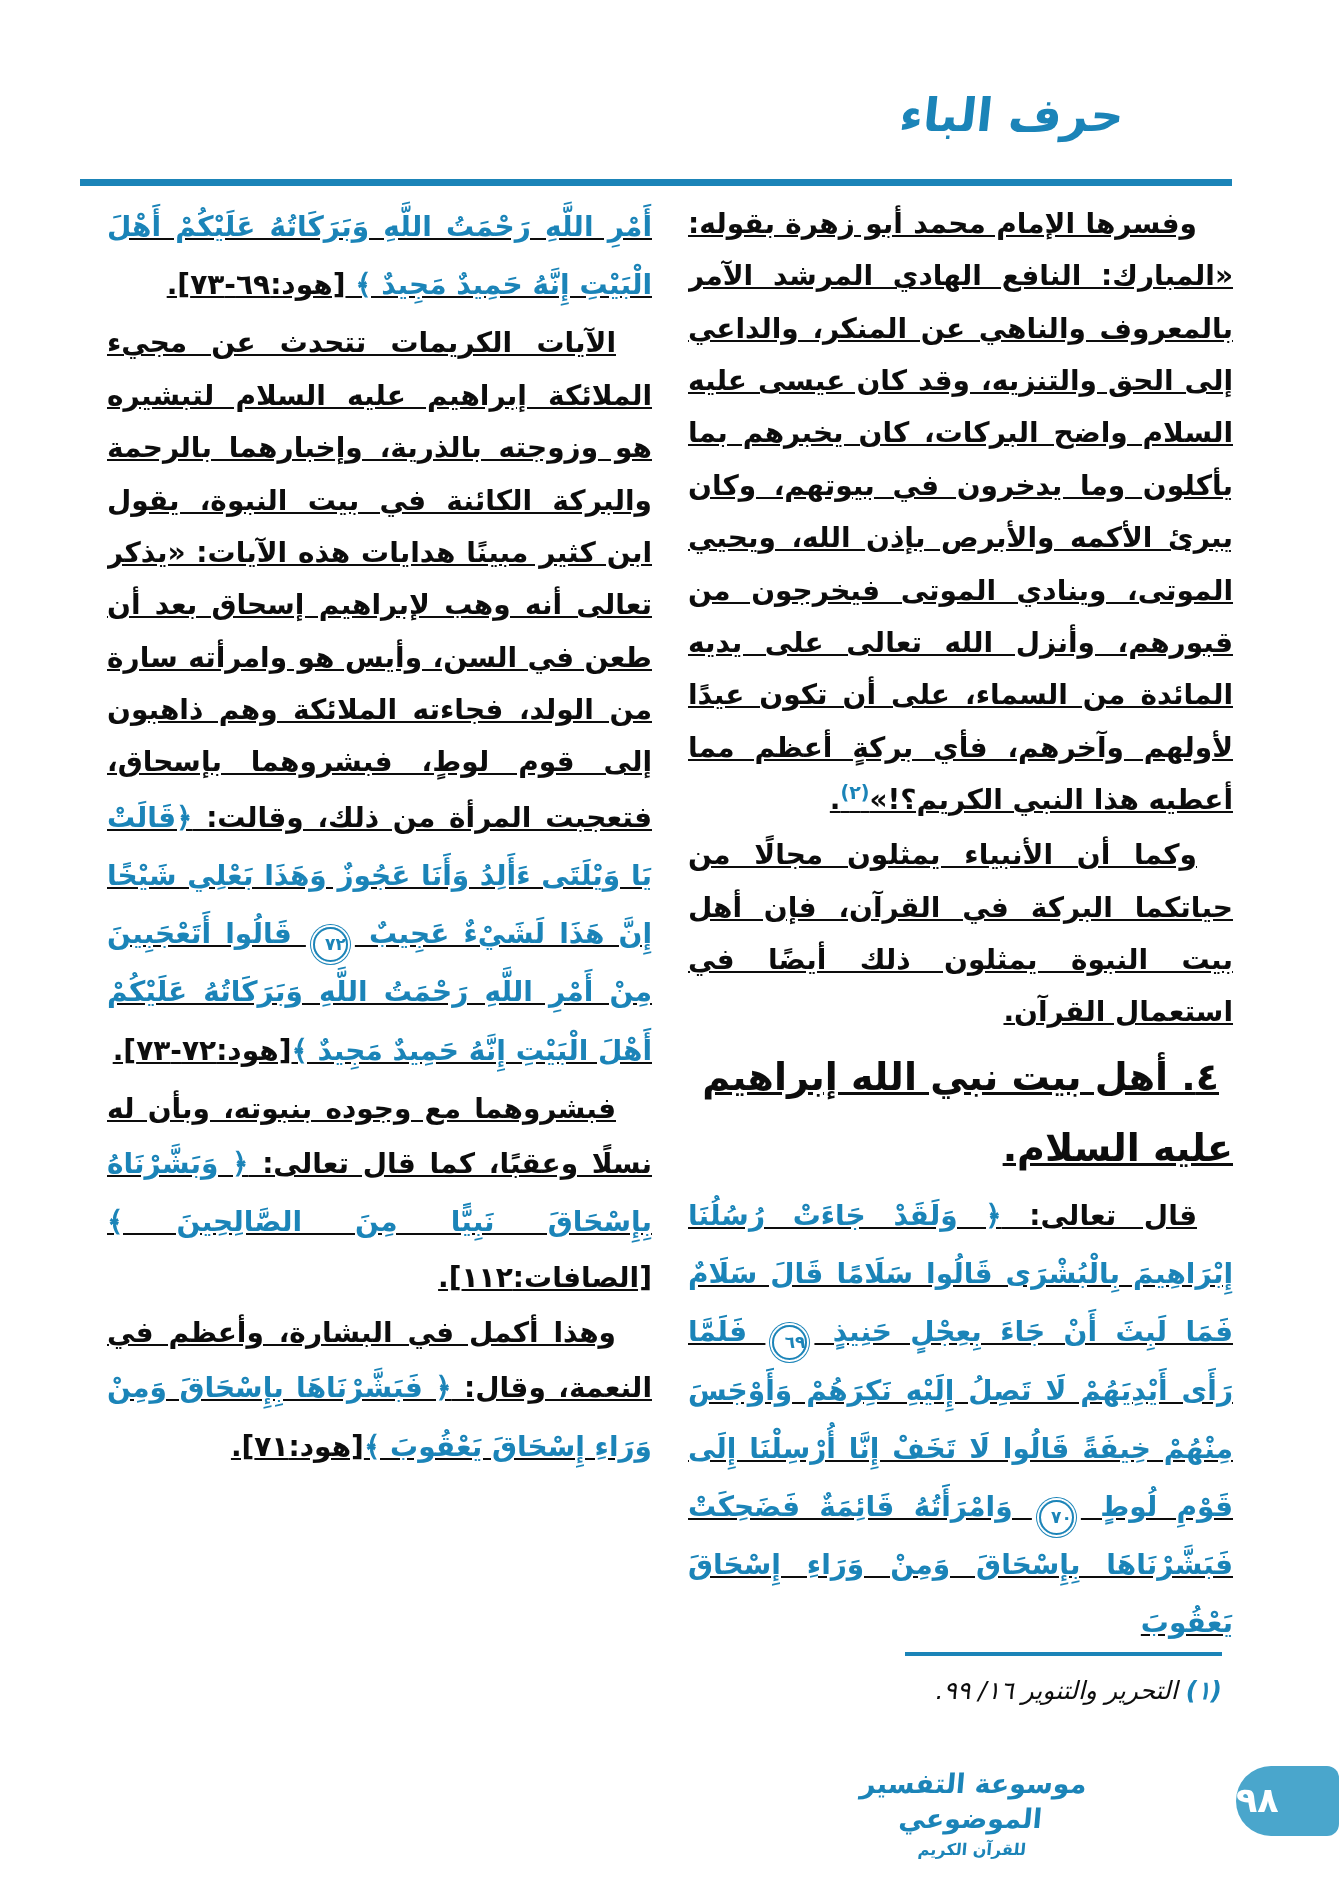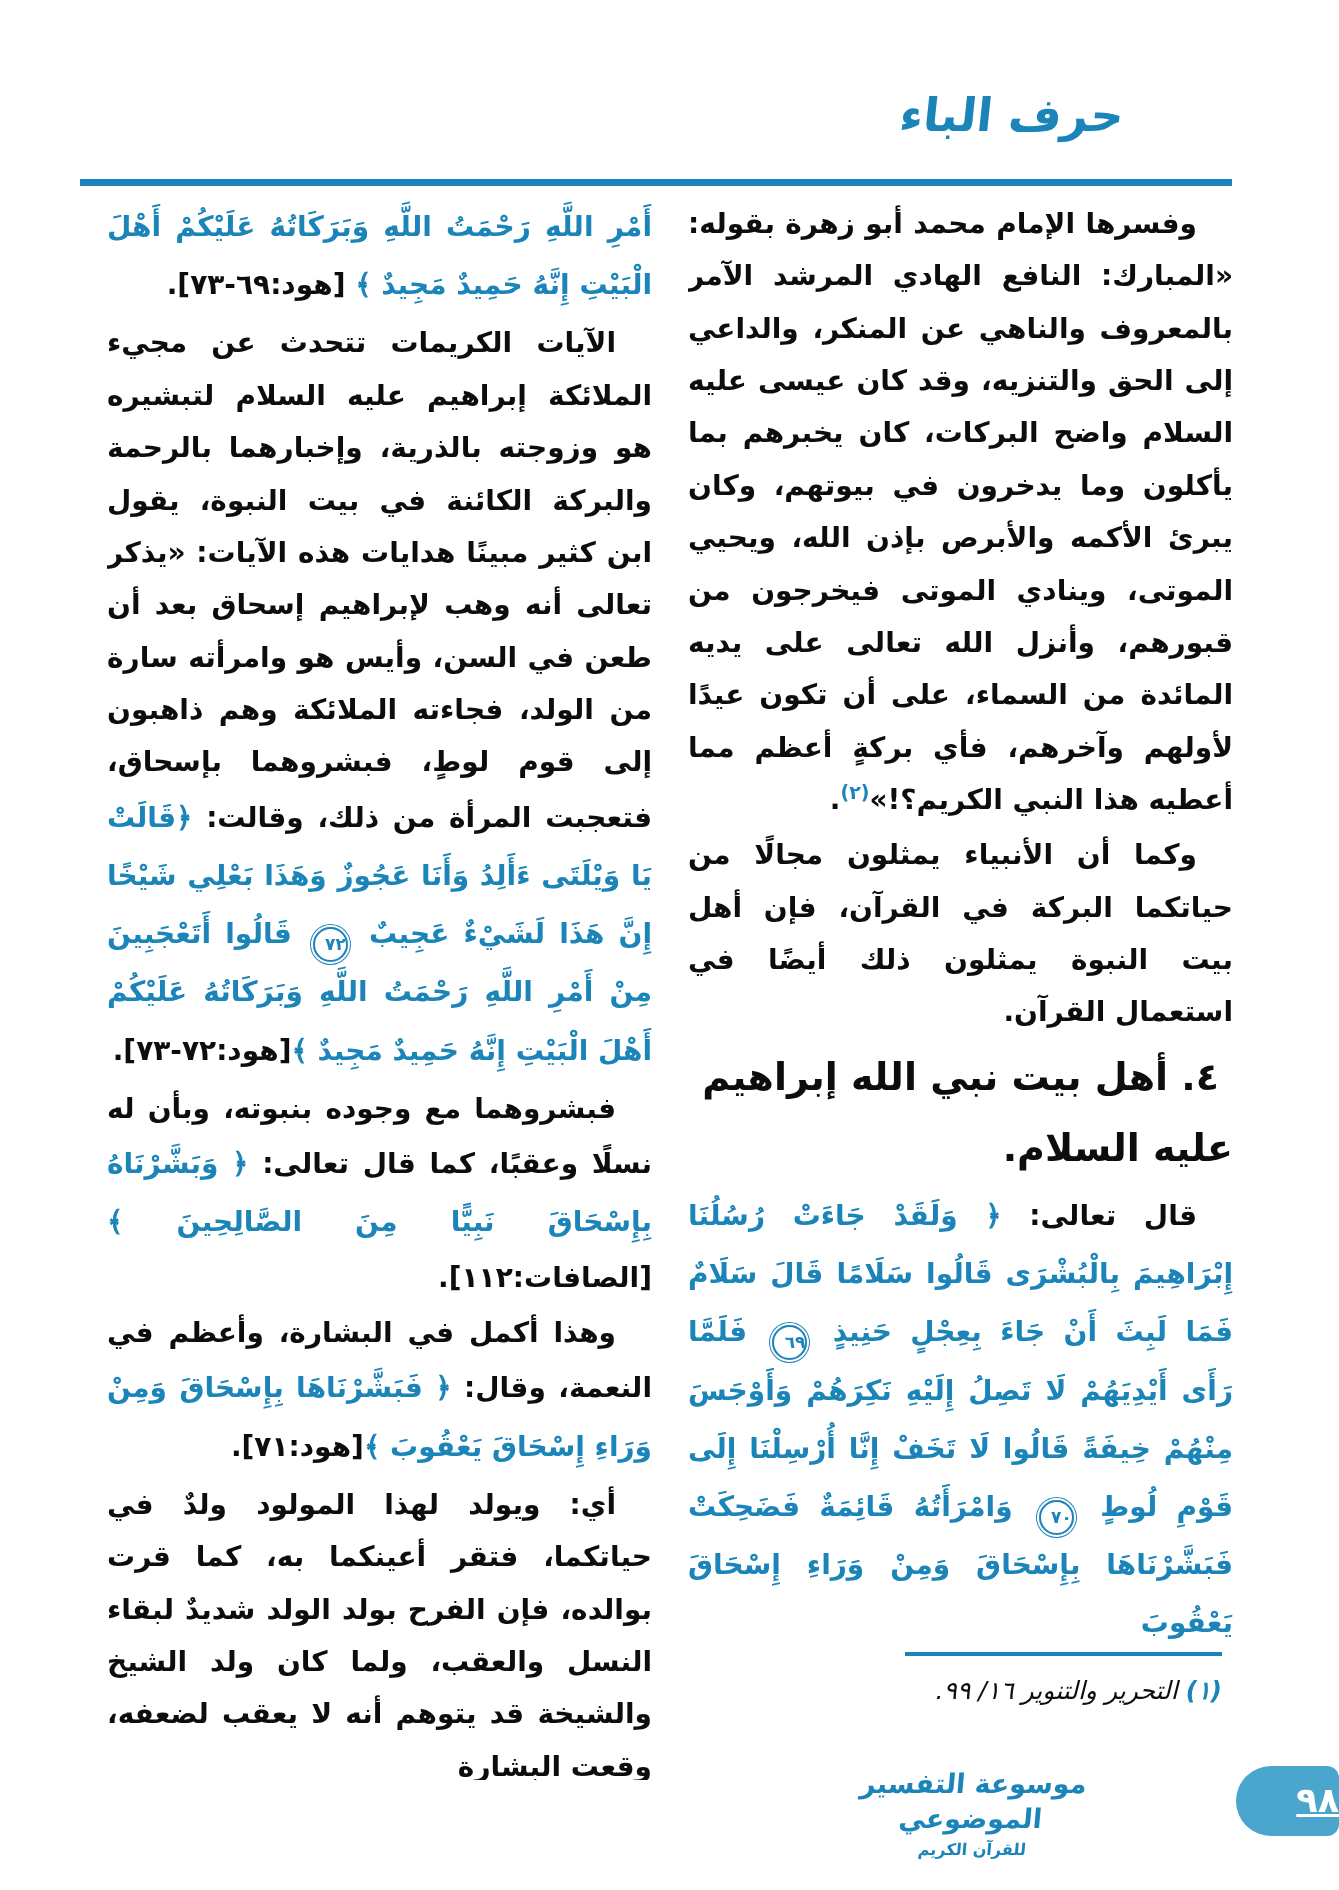--- a/index.html
+++ b/index.html
@@ -39,21 +39,21 @@
     top:198px;
     width:545px;
     overflow:hidden;
     font-size:28px;
     font-weight:bold;
     text-align:justify;
     line-height:1.87;
   }
   .col-right{ left:688px; height:1448px; }
   .col-left { left:107px; height:1582px; }
-  .para{ margin:0 0 3px 0; }
+  .para{ margin:0 0 3px 0;text-decoration:underline; }
   .para.indent{ text-indent:36px; }
   .para.heading{
     text-align:right;
     font-size:38px;
     text-indent:14px;
   }
   .seg-body{ color:var(--ink); }
   .seg-quran{
     color:var(--teal);
     line-height:2.08;
@@ -122,43 +122,41 @@
   }
   
   .page-badge{
     position:absolute;
     top:1766px; left:1236px; width:103px; height:70px;
     background:var(--badge);
     border-radius:35px 12px 12px 35px;
     color:#ffffff;
     font-size:35px;
     font-weight:bold;
-    text-align:right;
+    text-align:left;
     line-height:68px;
-    text-decoration:underline;
   }
 </style>
 </head>
 <body>
 
 <div class="header-title">حرف الباء</div>
 <div class="header-rule"></div>
 
 <div class="column col-right">
     <p class="para indent"><span class="seg-body">وفسرها الإمام محمد أبو زهرة بقوله: «المبارك: النافع الهادي المرشد الآمر بالمعروف والناهي عن المنكر، والداعي إلى الحق والتنزيه، وقد كان عيسى عليه السلام واضح البركات، كان يخبرهم بما يأكلون وما يدخرون في بيوتهم، وكان يبرئ الأكمه والأبرص بإذن الله، ويحيي الموتى، وينادي الموتى فيخرجون من قبورهم، وأنزل الله تعالى على يديه المائدة من السماء، على أن تكون عيدًا لأولهم وآخرهم، فأي بركةٍ أعظم مما أعطيه هذا النبي الكريم؟!»</span><span class="seg-fnref">(٢)</span><span class="seg-body">.</span></p>
     <p class="para indent"><span class="seg-body">وكما أن الأنبياء يمثلون مجالًا من حياتكما البركة في القرآن، فإن أهل بيت النبوة يمثلون ذلك أيضًا في استعمال القرآن.</span></p>
     <p class="para heading"><span class="seg-body">٤. أهل بيت نبي الله إبراهيم عليه السلام.</span></p>
     <p class="para indent"><span class="seg-body">قال تعالى: </span><span class="seg-quran">﴿ وَلَقَدْ جَاءَتْ رُسُلُنَا إِبْرَاهِيمَ بِالْبُشْرَى قَالُوا سَلَامًا قَالَ سَلَامٌ فَمَا لَبِثَ أَنْ جَاءَ بِعِجْلٍ حَنِيذٍ </span><span class="seg-ayah">٦٩</span><span class="seg-quran"> فَلَمَّا رَأَى أَيْدِيَهُمْ لَا تَصِلُ إِلَيْهِ نَكِرَهُمْ وَأَوْجَسَ مِنْهُمْ خِيفَةً قَالُوا لَا تَخَفْ إِنَّا أُرْسِلْنَا إِلَى قَوْمِ لُوطٍ </span><span class="seg-ayah">٧٠</span><span class="seg-quran"> وَامْرَأَتُهُ قَائِمَةٌ فَضَحِكَتْ فَبَشَّرْنَاهَا بِإِسْحَاقَ وَمِنْ وَرَاءِ إِسْحَاقَ يَعْقُوبَ </span></p>
   </div>
 <div class="column col-left">
     <p class="para"><span class="seg-quran">أَمْرِ اللَّهِ رَحْمَتُ اللَّهِ وَبَرَكَاتُهُ عَلَيْكُمْ أَهْلَ الْبَيْتِ إِنَّهُ حَمِيدٌ مَجِيدٌ ﴾ </span><span class="seg-ref">[هود:٦٩-٧٣].</span></p>
     <p class="para indent"><span class="seg-body">الآيات الكريمات تتحدث عن مجيء الملائكة إبراهيم عليه السلام لتبشيره هو وزوجته بالذرية، وإخبارهما بالرحمة والبركة الكائنة في بيت النبوة، يقول ابن كثير مبينًا هدايات هذه الآيات: «يذكر تعالى أنه وهب لإبراهيم إسحاق بعد أن طعن في السن، وأيس هو وامرأته سارة من الولد، فجاءته الملائكة وهم ذاهبون إلى قوم لوطٍ، فبشروهما بإسحاق، فتعجبت المرأة من ذلك، وقالت: </span><span class="seg-quran">﴿قَالَتْ يَا وَيْلَتَى ءَأَلِدُ وَأَنَا عَجُوزٌ وَهَذَا بَعْلِي شَيْخًا إِنَّ هَذَا لَشَيْءٌ عَجِيبٌ </span><span class="seg-ayah">٧٢</span><span class="seg-quran"> قَالُوا أَتَعْجَبِينَ مِنْ أَمْرِ اللَّهِ رَحْمَتُ اللَّهِ وَبَرَكَاتُهُ عَلَيْكُمْ أَهْلَ الْبَيْتِ إِنَّهُ حَمِيدٌ مَجِيدٌ ﴾</span><span class="seg-ref">[هود:٧٢-٧٣].</span></p>
     <p class="para indent"><span class="seg-body">فبشروهما مع وجوده بنبوته، وبأن له نسلًا وعقبًا، كما قال تعالى: </span><span class="seg-quran">﴿ وَبَشَّرْنَاهُ بِإِسْحَاقَ نَبِيًّا مِنَ الصَّالِحِينَ ﴾</span><span class="seg-ref">[الصافات:١١٢].</span></p>
     <p class="para indent"><span class="seg-body">وهذا أكمل في البشارة، وأعظم في النعمة، وقال: </span><span class="seg-quran">﴿ فَبَشَّرْنَاهَا بِإِسْحَاقَ وَمِنْ وَرَاءِ إِسْحَاقَ يَعْقُوبَ ﴾</span><span class="seg-ref">[هود:٧١].</span></p>
-    <p class="para indent"><span class="seg-body">أي: ويولد لهذا المولود ولدٌ في حياتكما، فتقر أعينكما به، كما قرت بوالده، فإن الفرح بولد الولد شديدٌ لبقاء النسل والعقب، ولما كان ولد الشيخ والشيخة قد يتوهم أنه لا يعقب لضعفه، وقعت البشارة</span></p>
   </div>
 
 <div class="footnote-divider"></div>
 <div class="footnotes">
     <div class="footnote"><span class="fn-marker">(١)</span><span class="fn-text">التحرير والتنوير ١٦/ ٩٩.</span></div>
   </div>
 
 <div class="logo">
   <div class="logo-title">موسوعة التفسير الموضوعي</div>
   <div class="logo-subtitle">للقرآن الكريم</div>

